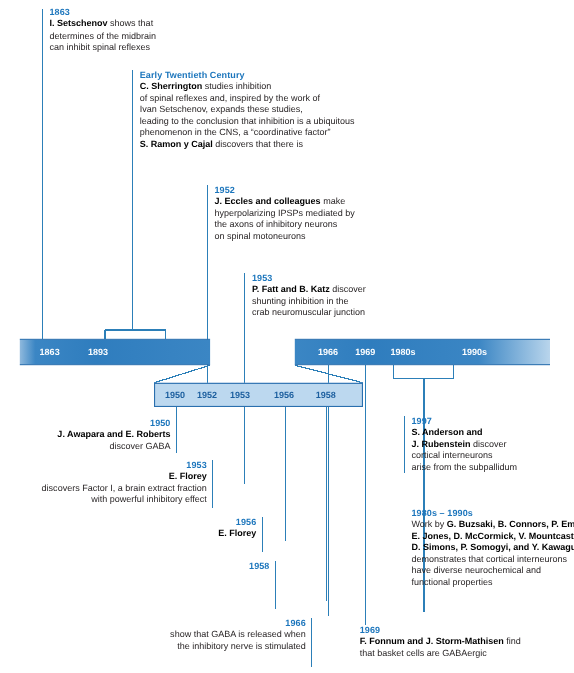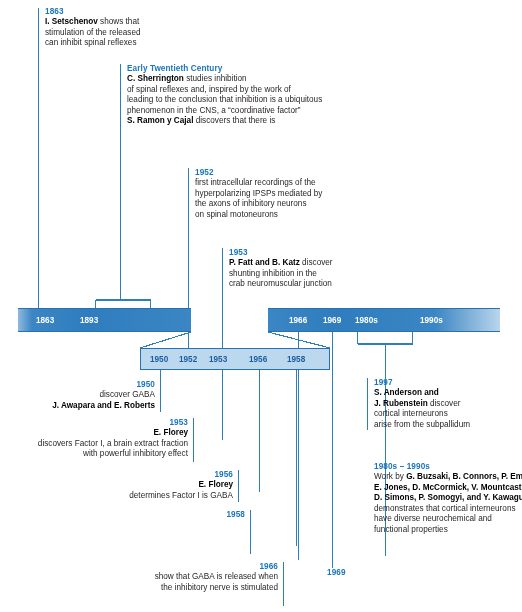--- a/index.html
+++ b/index.html
@@ -100,40 +100,41 @@
       <line x1="238.5" y1="470" x2="238.5" y2="502"></line>
       <line x1="250.5" y1="510" x2="250.5" y2="554"></line>
       <line x1="283.5" y1="562" x2="283.5" y2="606"></line>
     </g>
   </svg>
 
   <div class="block left" style="left:45px;top:6px;">
     <div class="yr">1863</div>
     <div>
         <div class="ln"><b>I. Setschenov</b> shows that</div>
-        <div class="ln">stimulation of the released</div>
+        <div class="ln">determines of the midbrain</div>
         <div class="ln">can inhibit spinal reflexes</div>
       </div>
   </div>
 
   <div class="block left" style="left:127px;top:63px;">
     <div class="yr">Early Twentieth Century</div>
     <div>
         <div class="ln"><b>C. Sherrington</b> studies inhibition</div>
         <div class="ln">of spinal reflexes and, inspired by the work of</div>
+        <div class="ln">Ivan Setschenov, expands these studies,</div>
         <div class="ln">leading to the conclusion that inhibition is a ubiquitous</div>
         <div class="ln">phenomenon in the CNS, a “coordinative factor”</div>
         <div class="ln"><b>S. Ramon y Cajal</b> discovers that there is</div>
       </div>
   </div>
 
   <div class="block left" style="left:195px;top:167px;">
     <div class="yr">1952</div>
     <div>
-        <div class="ln">first intracellular recordings of the</div>
+        <div class="ln"><b>J. Eccles and colleagues</b> make</div>
         <div class="ln">hyperpolarizing IPSPs mediated by</div>
         <div class="ln">the axons of inhibitory neurons</div>
         <div class="ln">on spinal motoneurons</div>
       </div>
   </div>
 
   <div class="block left" style="left:229px;top:247px;">
     <div class="yr">1953</div>
     <div>
         <div class="ln"><b>P. Fatt and B. Katz</b> discover</div>
@@ -158,39 +159,38 @@
     <span class="lbl" style="left:9px;">1950</span>
     <span class="lbl" style="left:38px;">1952</span>
     <span class="lbl" style="left:68px;">1953</span>
     <span class="lbl" style="left:108px;">1956</span>
     <span class="lbl" style="left:146px;">1958</span>
   </div>
 
   <div class="block right" style="left:0px;top:379px;width:155px;">
     <div class="yr">1950</div>
     <div>
+        <div class="ln"><b>J. Awapara and E. Roberts</b></div>
         <div class="ln">discover GABA</div>
-        <div class="ln"><b>J. Awapara and E. Roberts</b></div>
       </div>
   </div>
 
   <div class="block right" style="left:0px;top:417px;width:188px;">
     <div class="yr">1953</div>
     <div>
         <div class="ln"><b>E. Florey</b></div>
         <div class="ln">discovers Factor I, a brain extract fraction</div>
         <div class="ln">with powerful inhibitory effect</div>
       </div>
   </div>
 
   <div class="block right" style="left:0px;top:469px;width:233px;">
     <div class="yr">1956</div>
     <div>
         <div class="ln"><b>E. Florey</b></div>
-        <div class="ln">determines Factor I is GABA</div>
       </div>
   </div>
 
   <div class="block right" style="left:0px;top:509px;width:245px;">
     <div class="yr">1958</div>
   </div>
 
   <div class="block right" style="left:0px;top:561px;width:278px;">
     <div class="yr">1966</div>
     <div>
@@ -216,15 +216,19 @@
         <div class="ln"><b>E. Jones, D. McCormick, V. Mountcastle,</b></div>
         <div class="ln"><b>D. Simons, P. Somogyi, and Y. Kawaguchi</b></div>
         <div class="ln">demonstrates that cortical interneurons</div>
         <div class="ln">have diverse neurochemical and</div>
         <div class="ln">functional properties</div>
       </div>
   </div>
 
   <div class="block left" style="left:327px;top:567px;">
     <div class="yr">1969</div>
+    <div>
+        <div class="ln"><b>F. Fonnum and J. Storm-Mathisen</b> find</div>
+        <div class="ln">that basket cells are GABAergic</div>
+      </div>
   </div>
 
 </div>
 
 </body></html>

